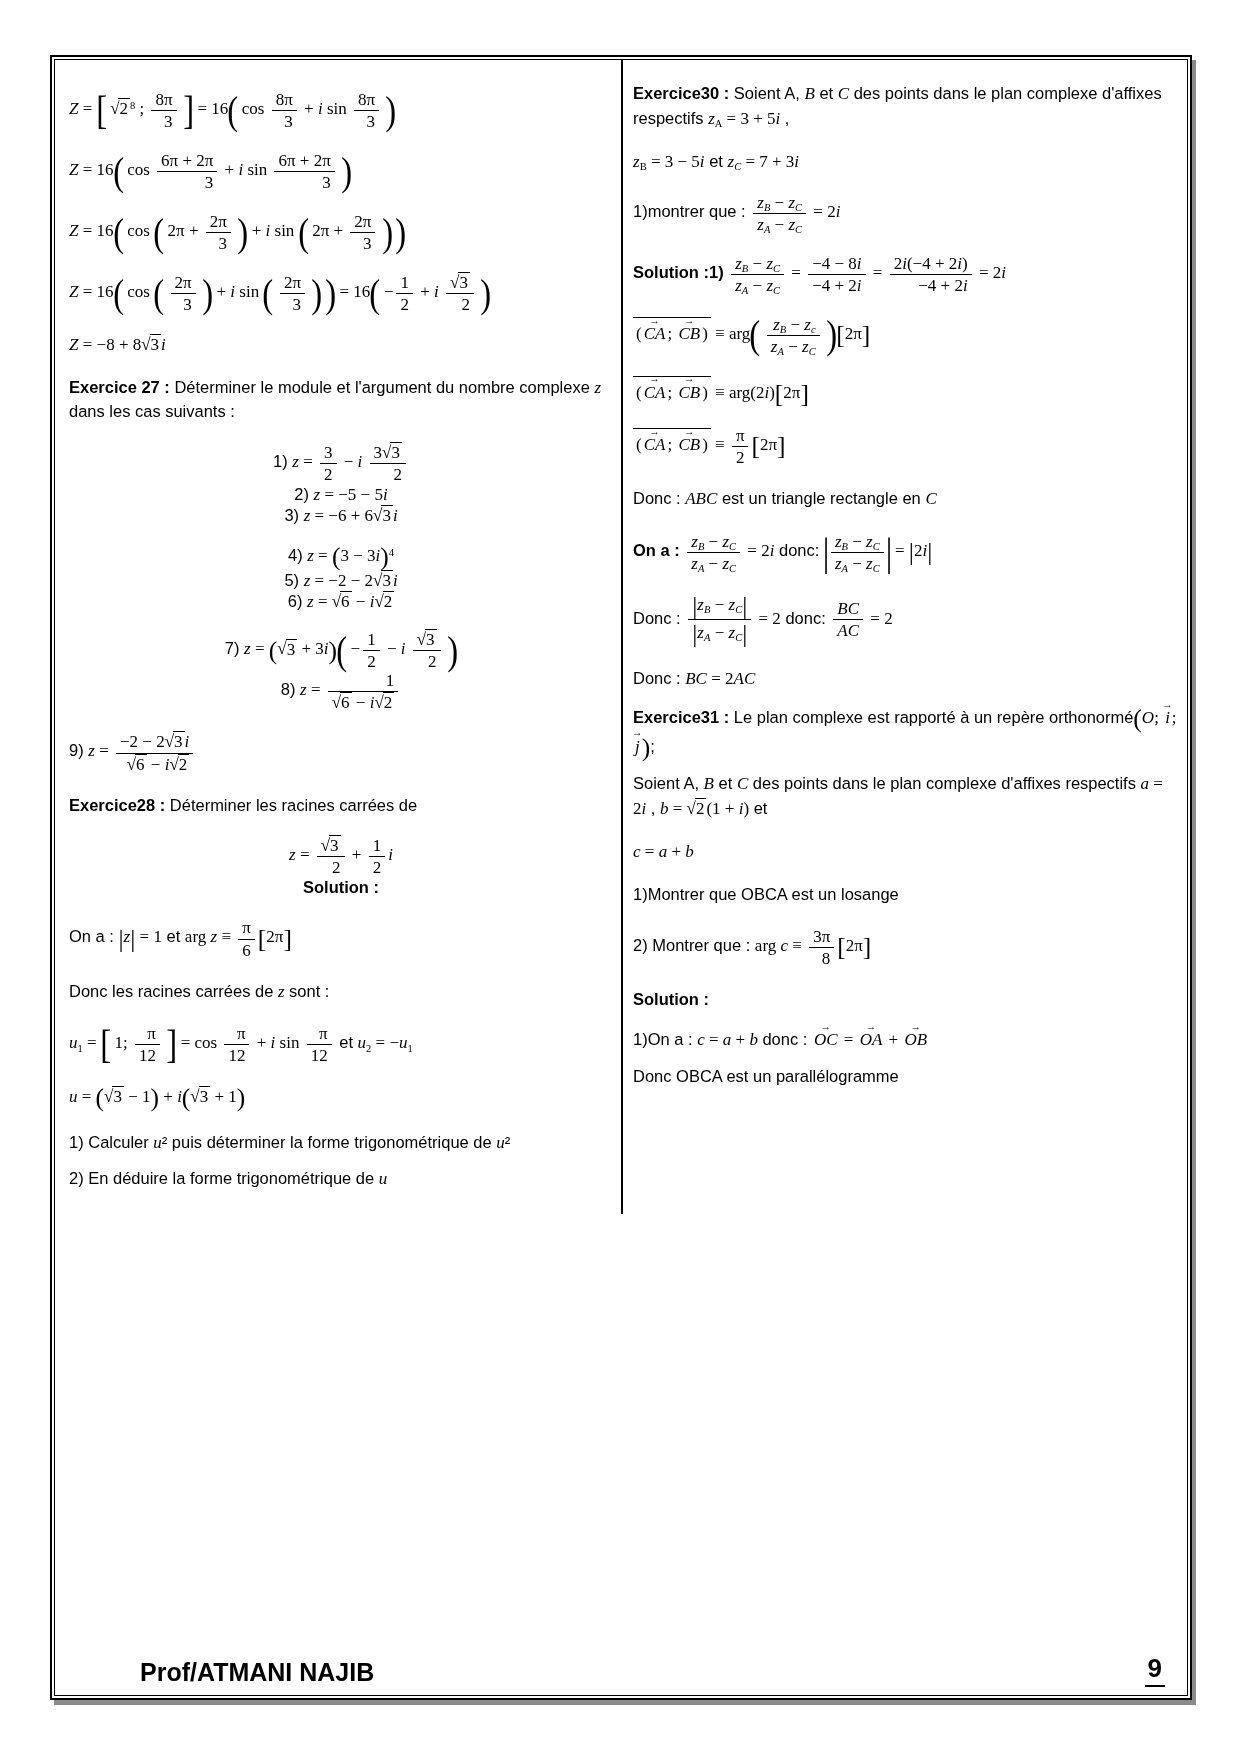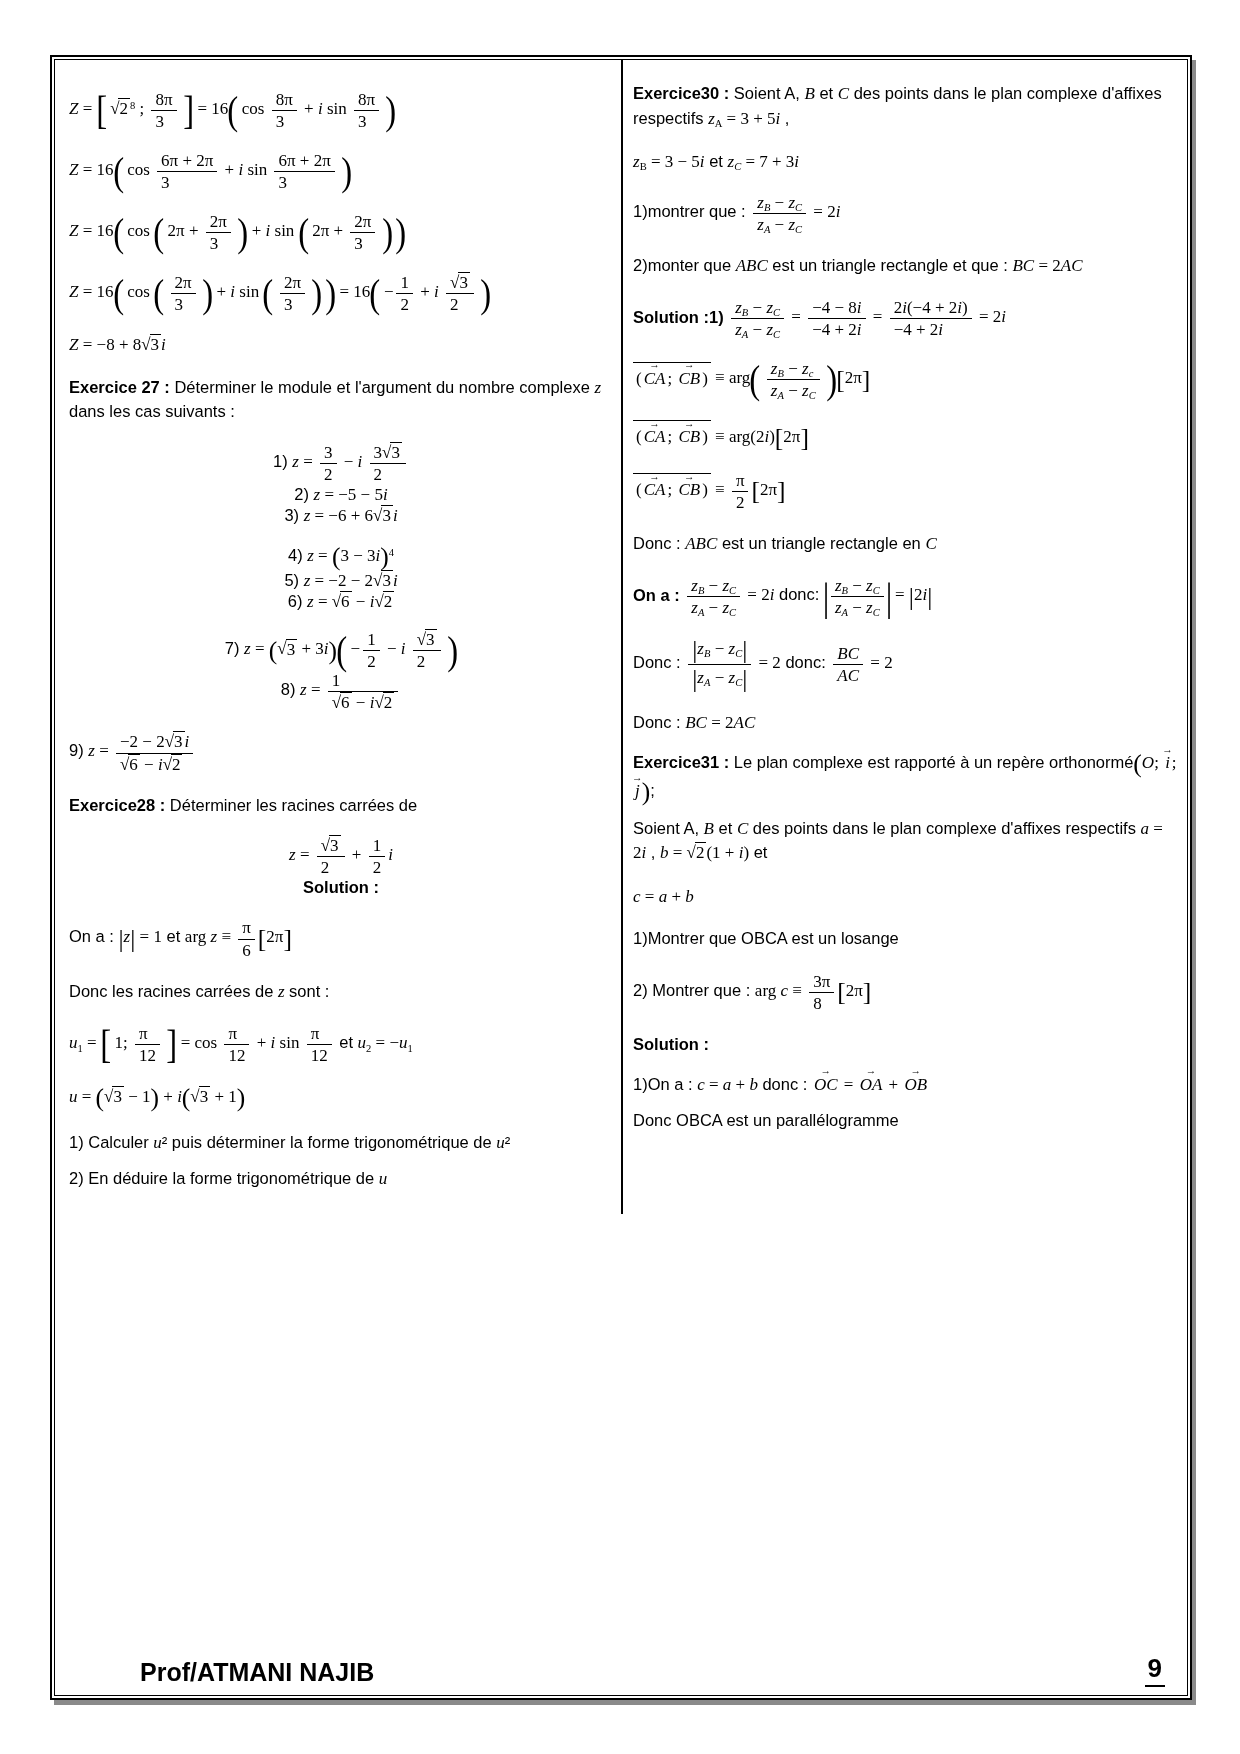--- a/index.html
+++ b/index.html
@@ -14,21 +14,21 @@
   .col-right{border-left:2px solid #000;padding-left:10px;}
   
   .k-eq{margin:20px 0;white-space:nowrap;line-height:1.25;}
   .k-p{margin:12px 0;line-height:1.45;}
   .k-row{display:flex;align-items:center;margin:18px 0;white-space:nowrap;line-height:1.25;flex-direction:column;}
   
   .mtx{font-family:"Liberation Sans",sans-serif;font-size:0.97em;font-style:normal;}
   .mit{font-style:italic;}
   .mbd{font-weight:bold;}
   
-  .frac{display:inline-flex;flex-direction:column;vertical-align:middle;text-align:left;
+  .frac{display:inline-flex;flex-direction:column;vertical-align:middle;text-align:right;
         margin:0 3px;line-height:1.12;}
   .fnum{display:block;border-bottom:1.6px solid #000;padding:0 4px 1px;}
   .fden{display:block;padding:1px 4px 0;}
   
   .sqrt{white-space:nowrap;}
   .rsign{font-style:normal;letter-spacing:-1px;}
   .rbar{border-top:1.6px solid #000;padding:0 2px 0 1px;}
   sup{font-size:0.62em;vertical-align:0.5em;line-height:0;}
   sub{font-size:0.62em;vertical-align:-0.3em;line-height:0;}
   
@@ -158,21 +158,20 @@
             <div class="k-p"><span class="mtx">1) Calculer </span><span class="mit">u</span><span class="mtx">² puis déterminer la forme trigonométrique de </span><span class="mit">u</span><span class="mtx">²</span></div>
             <div class="k-p"><span class="mtx">2) En déduire la forme trigonométrique de </span><span class="mit">u</span></div>
           </div>
         <div class="col col-right" id="col-right">
             <div class="k-p"><span class="mbd"><span class="mtx">Exercice30 : </span></span><span class="mtx">Soient A, </span><span class="mit">B</span><span class="mtx"> et </span><span class="mit">C</span><span class="mtx"> des points dans le plan complexe d'affixes respectifs </span><span class="mit">z</span><sub>A</sub> = 3 + 5<span class="mit">i</span><span class="mtx"> ,</span></div>
             <div class="k-eq"><span class="mit">z</span><sub>B</sub> = 3 − 5<span class="mit">i</span><span class="mtx"> et </span><span class="mit">z</span><sub><span class="mit">C</span></sub> = 7 + 3<span class="mit">i</span></div>
             <div class="k-eq"><span class="mtx">1)montrer que : </span><span class="frac">
                 <span class="fnum"><span class="mit">z</span><sub><span class="mit">B</span></sub> − <span class="mit">z</span><sub><span class="mit">C</span></sub></span>
                 <span class="fden"><span class="mit">z</span><sub><span class="mit">A</span></sub> − <span class="mit">z</span><sub><span class="mit">C</span></sub></span>
               </span> = 2<span class="mit">i</span></div>
-            <div class="k-p"><span class="mtx">2)monter que </span><span class="mit">ABC</span><span class="mtx"> est un triangle rectangle et que : </span><span class="mit">BC</span> = 2<span class="mit">AC</span></div>
             <div class="k-eq"><span class="mbd"><span class="mtx">Solution :1) </span></span><span class="frac">
                 <span class="fnum"><span class="mit">z</span><sub><span class="mit">B</span></sub> − <span class="mit">z</span><sub><span class="mit">C</span></sub></span>
                 <span class="fden"><span class="mit">z</span><sub><span class="mit">A</span></sub> − <span class="mit">z</span><sub><span class="mit">C</span></sub></span>
               </span> = <span class="frac">
                 <span class="fnum">−4 − 8<span class="mit">i</span></span>
                 <span class="fden">−4 + 2<span class="mit">i</span></span>
               </span> = <span class="frac">
                 <span class="fnum">2<span class="mit">i</span>(−4 + 2<span class="mit">i</span>)</span>
                 <span class="fden">−4 + 2<span class="mit">i</span></span>
               </span> = 2<span class="mit">i</span></div>

